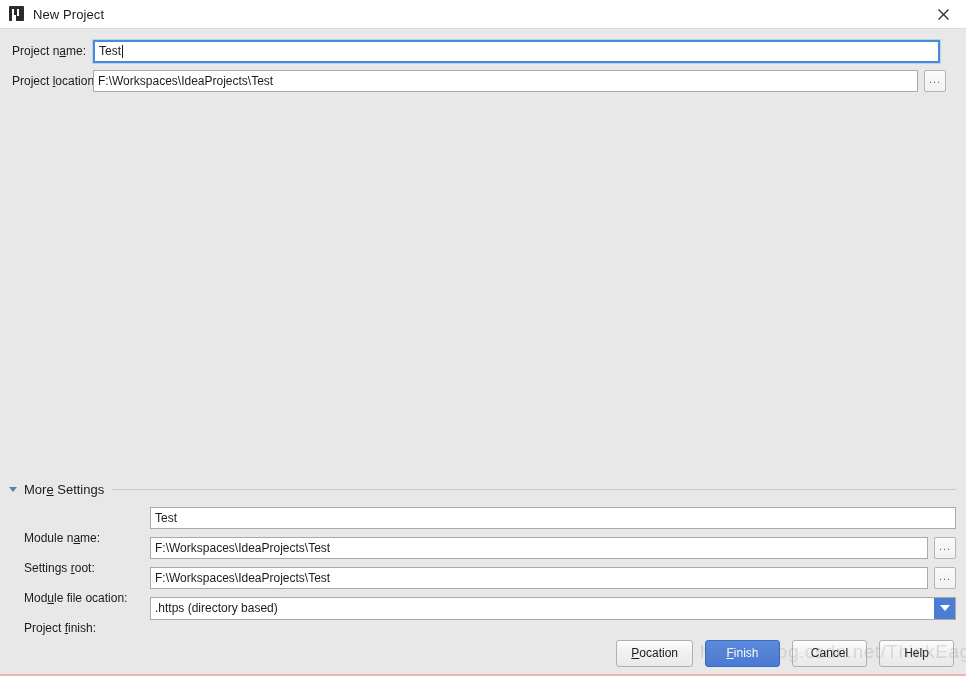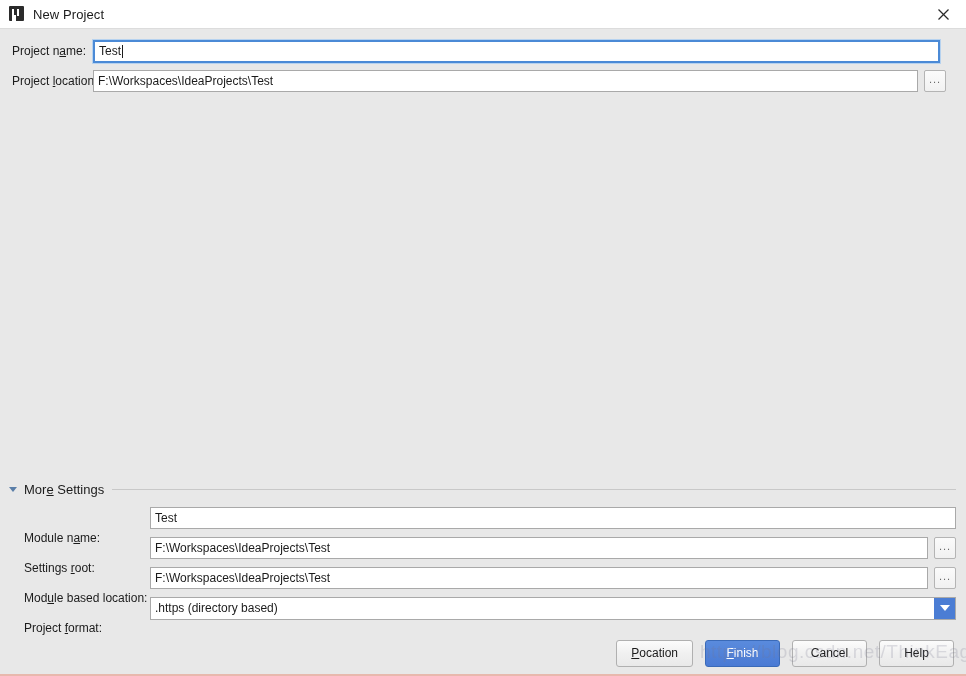--- a/index.html
+++ b/index.html
@@ -377,31 +377,31 @@
         <div class="label lbl-ms"><span>Settings </span><u>r</u><span>oot:</span></div>
         <div class="tf" style="width:778px;">
             <span>F:\Workspaces\IdeaProjects\Test</span>
           </div>
         <div class="browse-btn">
           <span class="dots">...</span>
         </div>
       </div>
 
       <div class="ms-row">
-        <div class="label lbl-ms"><span>Mod</span><u>u</u><span>le based location:</span></div>
+        <div class="label lbl-ms"><span>Mod</span><u>u</u><span>le file ocation:</span></div>
         <div class="tf" style="width:778px;">
             <span>F:\Workspaces\IdeaProjects\Test</span>
           </div>
         <div class="browse-btn">
           <span class="dots">...</span>
         </div>
       </div>
 
       <div class="ms-row">
-        <div class="label lbl-ms"><span>Project </span><u>f</u><span>ormat:</span></div>
+        <div class="label lbl-ms"><span>Project </span><u>f</u><span>inish:</span></div>
         <div class="combo" style="width:806px;">
           <div class="combo-val">.https (directory based)</div>
           <div class="combo-arrow">
               <i></i>
             </div>
         </div>
       </div>
 
     </div>
   </div>

